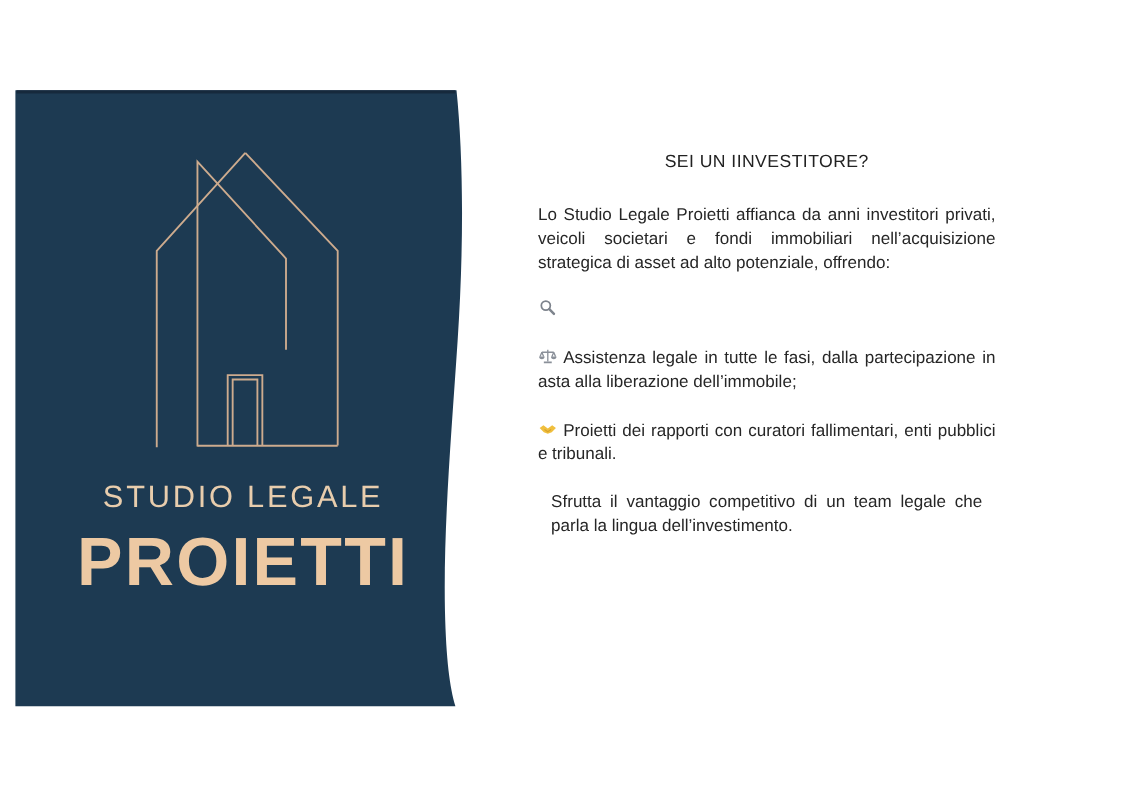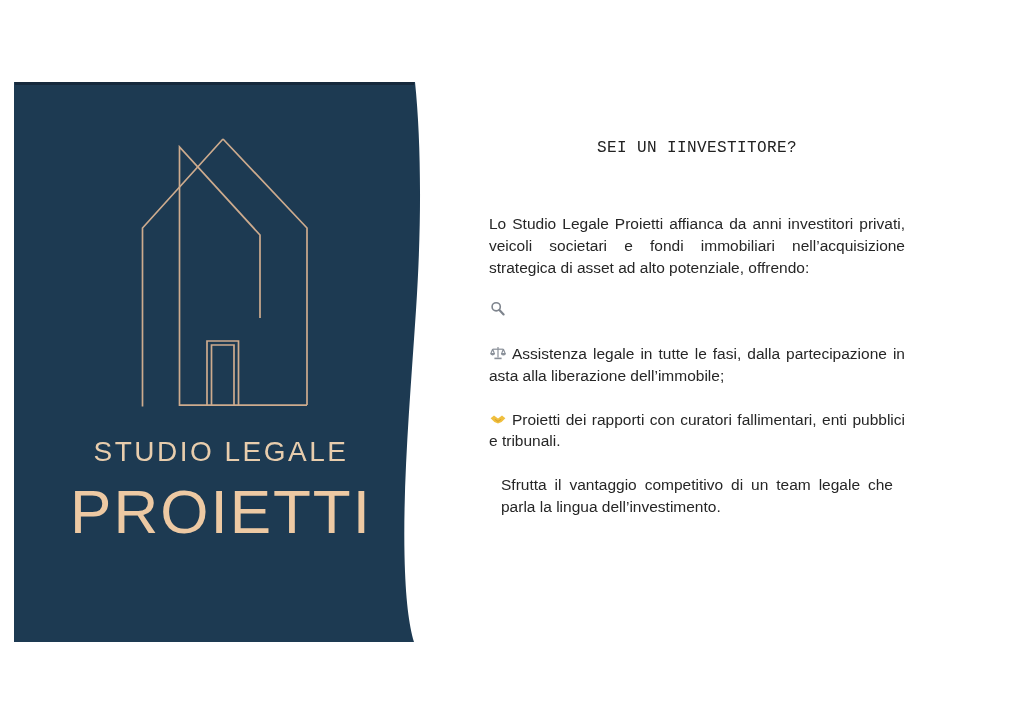--- a/index.html
+++ b/index.html
@@ -21,21 +21,21 @@
     left:18px;top:481px;width:406px;
     font-size:62px;letter-spacing:2px;font-weight:400;
   }
   
   #content-col{
     position:absolute;left:489px;top:137px;width:416px;
     color:#262626;font-size:15.5px;line-height:1.4;
   }
   #content-heading{
     text-align:center;font-size:16px;letter-spacing:0.4px;
-    font-weight:400;color:#222222;margin:0 0 54px 0;font-family:Liberation Mono, monospace;
+    font-weight:400;color:#222222;margin:0 0 26px 0;
   }
   .para{margin:0 0 21px 0;text-align:justify;}
   .bullet{margin:0 0 22px 0;text-align:justify;}
   .closing{margin:12px;text-align:justify;}
   .emo{
     display:inline-block;width:18px;height:16px;
     vertical-align:-2px;margin-right:5px;
   }
   .emo svg{display:block;width:18px;height:16px;}
 </style>
@@ -55,21 +55,21 @@
       <path d="M223 139 L142.5 228 L142.5 406.5"></path>
       <path d="M223 139 L307 228 L307 405"></path>
       <path d="M179.5 406 L179.5 147 L260 235 L260 318"></path>
       <path d="M179.5 405.2 L307 405.2"></path>
       <path d="M207 405 L207 341 L238.5 341 L238.5 405"></path>
       <path d="M211.5 405 L211.5 345 L234 345 L234 405"></path>
     </g>
   </svg>
 
   <div id="brand-line1" class="brand-text" style="color:#e8cdad;">STUDIO LEGALE</div>
-  <div id="brand-line2" class="brand-text" style="color:#edc9a3;">PROIETTI</div>
+  <div id="brand-line2" class="brand-text" style="color:#edc9a3;font-weight:bold;">PROIETTI</div>
 
   <div id="content-col">
 
     <h1 id="content-heading">SEI UN IINVESTITORE?</h1>
 
     <p class="para"><span>Lo Studio Legale Proietti affianca da anni investitori privati, veicoli societari e fondi immobiliari nell’acquisizione strategica di asset ad alto potenziale, offrendo:</span></p>
 
     <p class="bullet"><span class="emo"><svg viewBox="0 0 16 16">
           <circle cx="6.2" cy="5.8" r="4.1" fill="none" stroke="#7e848d" stroke-width="1.6"></circle>
           <line x1="9.4" y1="9" x2="13.6" y2="13.4" stroke="#7e848d" stroke-width="2.2" stroke-linecap="round"></line>

